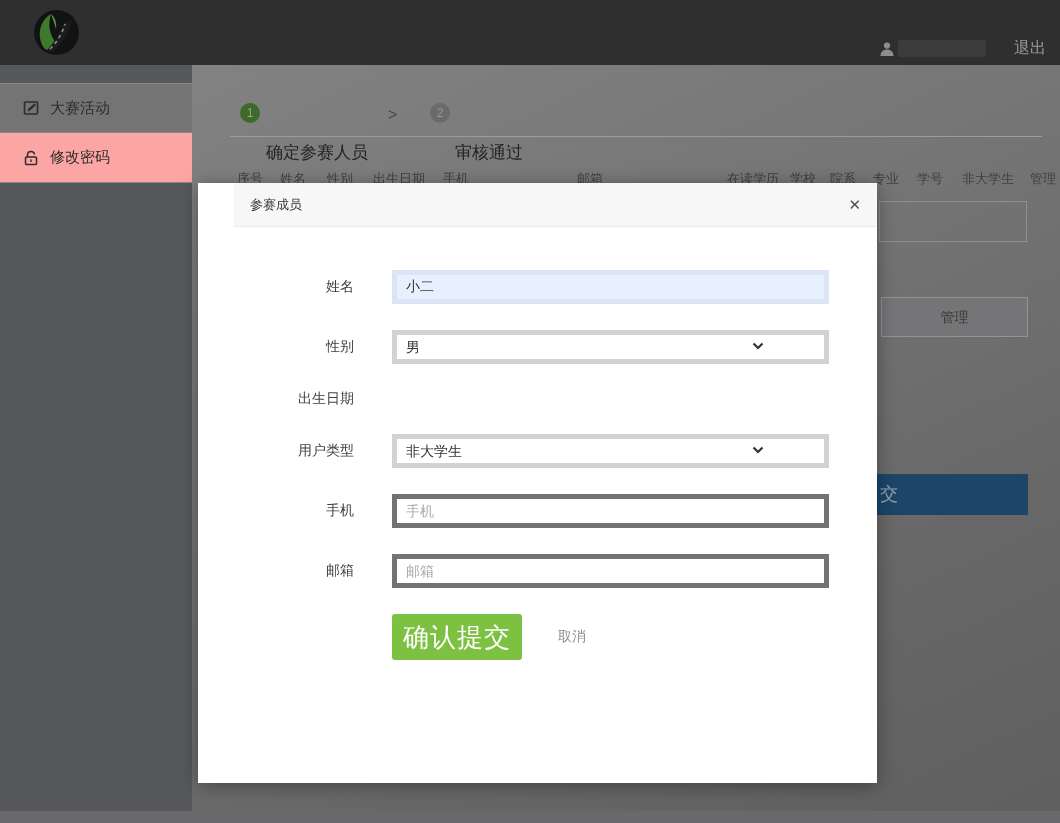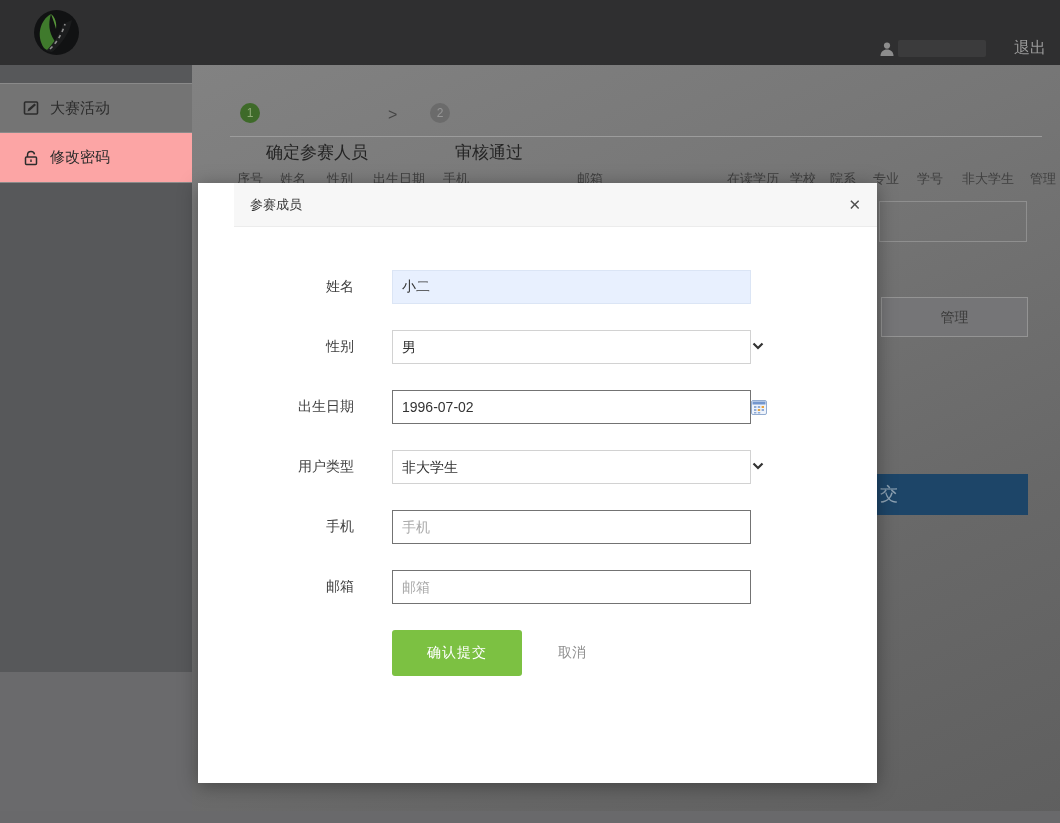--- a/index.html
+++ b/index.html
@@ -19,21 +19,21 @@
     position:absolute; left:82px; top:0; height:65px; line-height:65px;
     font-size:19px; letter-spacing:1px; color:#8c8c8c;
   }
   .user-area { position:absolute; right:14px; top:16px; height:65px; display:flex; align-items:center; }
   .user-icon { width:16px; height:16px; margin-right:3px; }
   .user-redacted { width:88px; height:17px; background:#3b3b3c; border-radius:2px; margin-right:28px; }
   .logout { font-size:16px; color:#9b9b9b; cursor:pointer; }
 
   
   .sidebar {
-    position:absolute; left:0; top:65px; width:192px; height:607px;
+    position:absolute; left:0; top:65px; width:192px; height:758px;
     background:#57585a; z-index:2;
   }
   .menu { margin-top:18px; }
   .menu-item {
     height:50px; display:flex; align-items:center; padding-left:22px;
     font-size:15px; color:#2c2c2c; cursor:pointer;
     background:#fca5a5; border-bottom:1px solid #8a8a8a;
   }
   .menu-item.selected { background:#747474; border-top:1px solid #8a8a8a; }
   .menu-item .mi-icon { width:18px; height:18px; margin-right:10px; }
@@ -87,33 +87,33 @@
     margin-left:auto; font-size:15px; color:#4f4f4f; cursor:pointer; line-height:1;
   }
   .modal-body { padding-top:43px; }
   .form-row { display:flex; align-items:center; margin-bottom:26px; }
   .form-row label {
     width:120px; text-align:right; margin-right:38px;
     font-size:14px; color:#3f3f3f;
   }
   .control { position:relative; width:381px; }
   .control input, .control select {
-    width:359px; height:34px; font-size:14px; color:#333;
-    padding:0 9px; border:1px solid #737373; background:#fff; outline:none;
+    width:437px; height:34px; font-size:14px; color:#333;
+    padding:0 9px; border:5px solid #737373; background:#fff; outline:none;
     font-family:"Liberation Sans","DejaVu Sans",sans-serif;
   }
   .control input::placeholder { color:#a9a9a9; }
   input.autofill { background:#e8f0fe; border-color:#dbe5f5; }
   .control select { appearance:none; -webkit-appearance:none; border-color:#d2d2d2; padding-right:26px; }
   .chevron { position:absolute; right:9px; top:12px; pointer-events:none; }
   .cal-icon { position:absolute; right:6px; top:10px; cursor:pointer; }
   .actions { display:flex; align-items:center; margin-left:158px; margin-top:25px; }
   .confirm-btn {
     width:130px; height:46px; background:#7cc142; border:none; border-radius:3px;
-    color:#fff; font-size:14px; letter-spacing:1px; cursor:pointer;
+    color:#fff; font-size:26px; letter-spacing:1px; cursor:pointer;
     font-family:"Liberation Sans","DejaVu Sans",sans-serif;
   }
   .cancel-link { margin-left:36px; font-size:14px; color:#8e8e8e; cursor:pointer; }
 </style>
 </head>
 <body>
 
 <div class="header">
   <svg class="logo" viewBox="0 0 45 45">
     <circle cx="22.5" cy="22.5" r="22.5" fill="#111213"></circle>
@@ -202,35 +202,20 @@
           <option>男</option>
         </select>
         <svg class="chevron" width="12" height="8" viewBox="0 0 12 8">
           <path d="M1.5 1.5 L6 6 L10.5 1.5" fill="none" stroke="#333" stroke-width="2.2"></path>
         </svg>
       </div>
     </div>
 
     <div class="form-row">
       <label>出生日期</label>
-      <div class="control">
-        <input type="text" value="1996-07-02" style="">
-        <svg class="cal-icon" width="16" height="15" viewBox="0 0 16 15">
-          <rect x="0.5" y="0.5" width="15" height="14" rx="1.5" fill="#eef3fb" stroke="#93acd0"></rect>
-          <rect x="1.5" y="1.5" width="13" height="3" fill="#7396cd"></rect>
-          <rect x="3" y="6" width="2.4" height="2" fill="#8fabd6"></rect>
-            <rect x="6.8" y="6" width="2.4" height="2" fill="#8fabd6"></rect>
-            <rect x="10.6" y="6" width="2.4" height="2" fill="#e8a33d"></rect>
-          <rect x="3" y="9" width="2.4" height="2" fill="#8fabd6"></rect>
-            <rect x="6.8" y="9" width="2.4" height="2" fill="#e8a33d"></rect>
-            <rect x="10.6" y="9" width="2.4" height="2" fill="#8fabd6"></rect>
-          <rect x="3" y="12" width="2.4" height="1.5" fill="#8fabd6"></rect>
-            <rect x="6.8" y="12" width="2.4" height="1.5" fill="#8fabd6"></rect>
-        </svg>
-      </div>
     </div>
 
     <div class="form-row">
       <label>用户类型</label>
       <div class="control">
         <select>
           <option>非大学生</option>
         </select>
         <svg class="chevron" width="12" height="8" viewBox="0 0 12 8">
           <path d="M1.5 1.5 L6 6 L10.5 1.5" fill="none" stroke="#333" stroke-width="2.2"></path>

